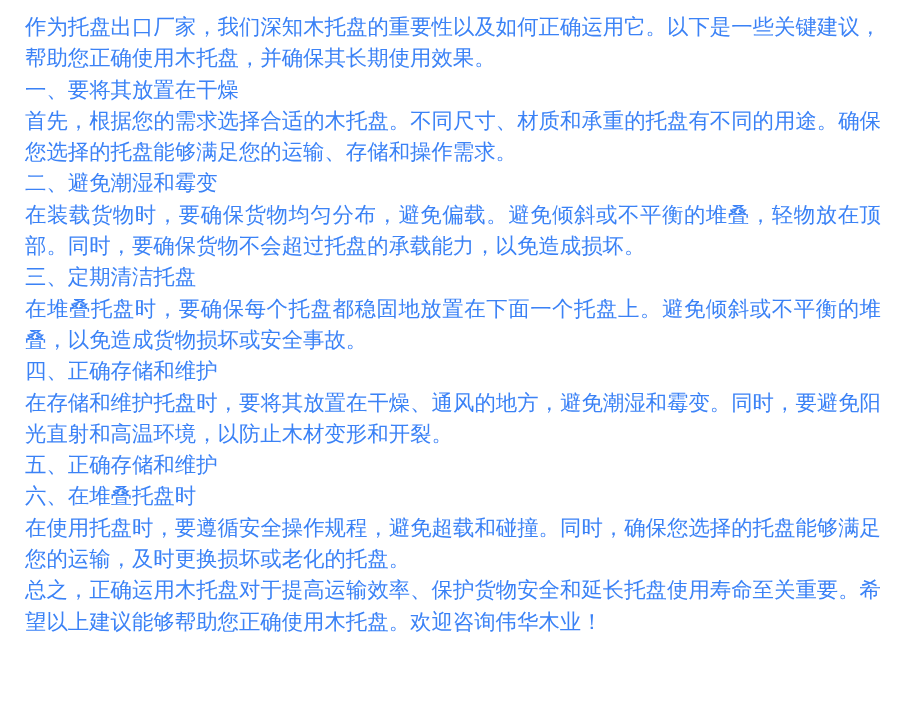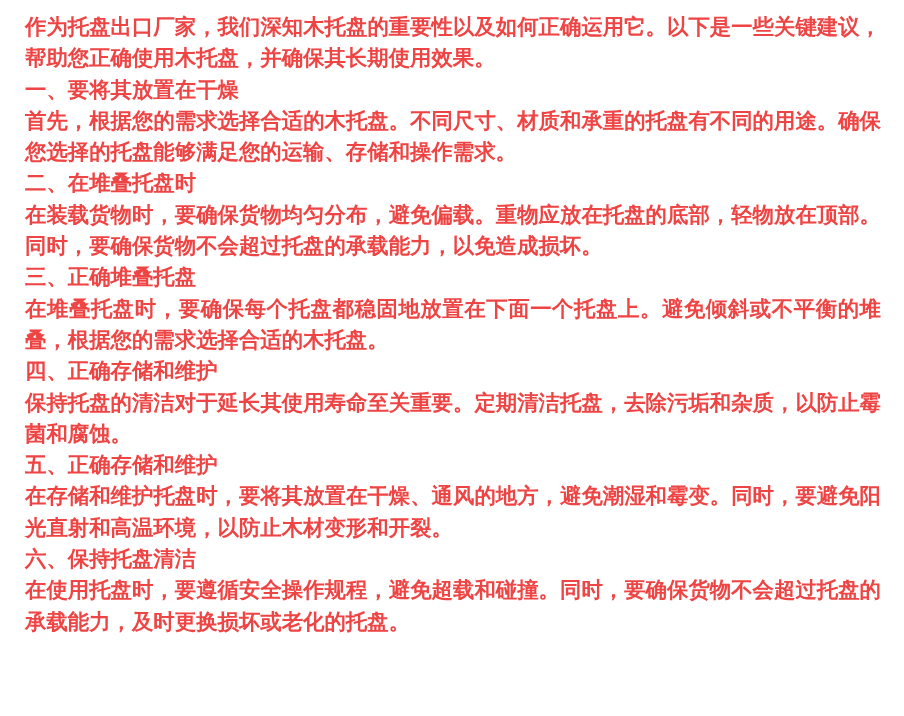--- a/index.html
+++ b/index.html
@@ -18,46 +18,46 @@
     height: 716px;
     padding: 12px 23px 0 25px;
     background: #ffffff;
   }
   .doc-line {
     margin: 0;
     padding: 0;
     font-family: "Liberation Serif", "DejaVu Serif", serif;
     font-size: 21.4px;
     line-height: 31.3px;
-    color: #ef4444;
+    color: #3b82f6;
     text-align: justify;
     text-justify: inter-ideograph;
     word-break: break-all;
-    font-weight: 700;
+    font-weight: 400;
   }
 </style>
 </head>
 <body>
 
 <div class="page">
 
   <p class="doc-line">作为托盘出口厂家，我们深知木托盘的重要性以及如何正确运用它。以下是一些关键建议，帮助您正确使用木托盘，并确保其长期使用效果。</p>
 
   <p class="doc-line">一、要将其放置在干燥</p>
   <p class="doc-line">首先，根据您的需求选择合适的木托盘。不同尺寸、材质和承重的托盘有不同的用途。确保您选择的托盘能够满足您的运输、存储和操作需求。</p>
 
-  <p class="doc-line">二、在堆叠托盘时</p>
-  <p class="doc-line">在装载货物时，要确保货物均匀分布，避免偏载。重物应放在托盘的底部，轻物放在顶部。同时，要确保货物不会超过托盘的承载能力，以免造成损坏。</p>
+  <p class="doc-line">二、避免潮湿和霉变</p>
+  <p class="doc-line">在装载货物时，要确保货物均匀分布，避免偏载。避免倾斜或不平衡的堆叠，轻物放在顶部。同时，要确保货物不会超过托盘的承载能力，以免造成损坏。</p>
 
-  <p class="doc-line">三、正确堆叠托盘</p>
-  <p class="doc-line">在堆叠托盘时，要确保每个托盘都稳固地放置在下面一个托盘上。避免倾斜或不平衡的堆叠，根据您的需求选择合适的木托盘。</p>
+  <p class="doc-line">三、定期清洁托盘</p>
+  <p class="doc-line">在堆叠托盘时，要确保每个托盘都稳固地放置在下面一个托盘上。避免倾斜或不平衡的堆叠，以免造成货物损坏或安全事故。</p>
 
   <p class="doc-line">四、正确存储和维护</p>
-  <p class="doc-line">保持托盘的清洁对于延长其使用寿命至关重要。定期清洁托盘，去除污垢和杂质，以防止霉菌和腐蚀。</p>
 
+  <p class="doc-line">在存储和维护托盘时，要将其放置在干燥、通风的地方，避免潮湿和霉变。同时，要避免阳光直射和高温环境，以防止木材变形和开裂。</p>
   <p class="doc-line">五、正确存储和维护</p>
-  <p class="doc-line">在存储和维护托盘时，要将其放置在干燥、通风的地方，避免潮湿和霉变。同时，要避免阳光直射和高温环境，以防止木材变形和开裂。</p>
 
-  <p class="doc-line">六、保持托盘清洁</p>
-  <p class="doc-line">在使用托盘时，要遵循安全操作规程，避免超载和碰撞。同时，要确保货物不会超过托盘的承载能力，及时更换损坏或老化的托盘。</p>
+  <p class="doc-line">六、在堆叠托盘时</p>
+  <p class="doc-line">在使用托盘时，要遵循安全操作规程，避免超载和碰撞。同时，确保您选择的托盘能够满足您的运输，及时更换损坏或老化的托盘。</p>
 
+  <p class="doc-line">总之，正确运用木托盘对于提高运输效率、保护货物安全和延长托盘使用寿命至关重要。希望以上建议能够帮助您正确使用木托盘。欢迎咨询伟华木业！</p>
 
 </div>
 
 </body></html>

